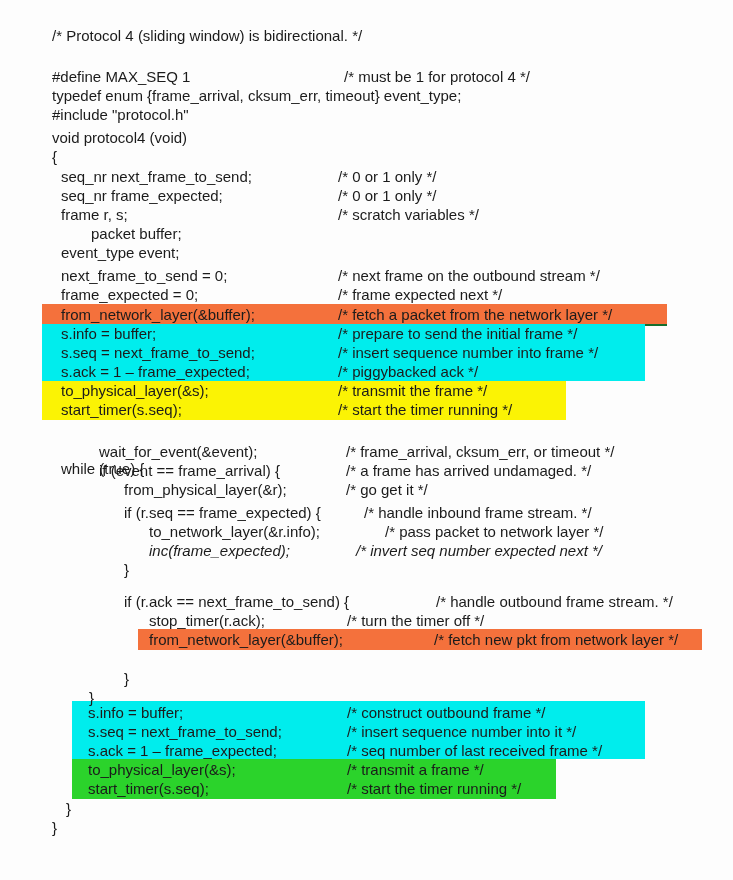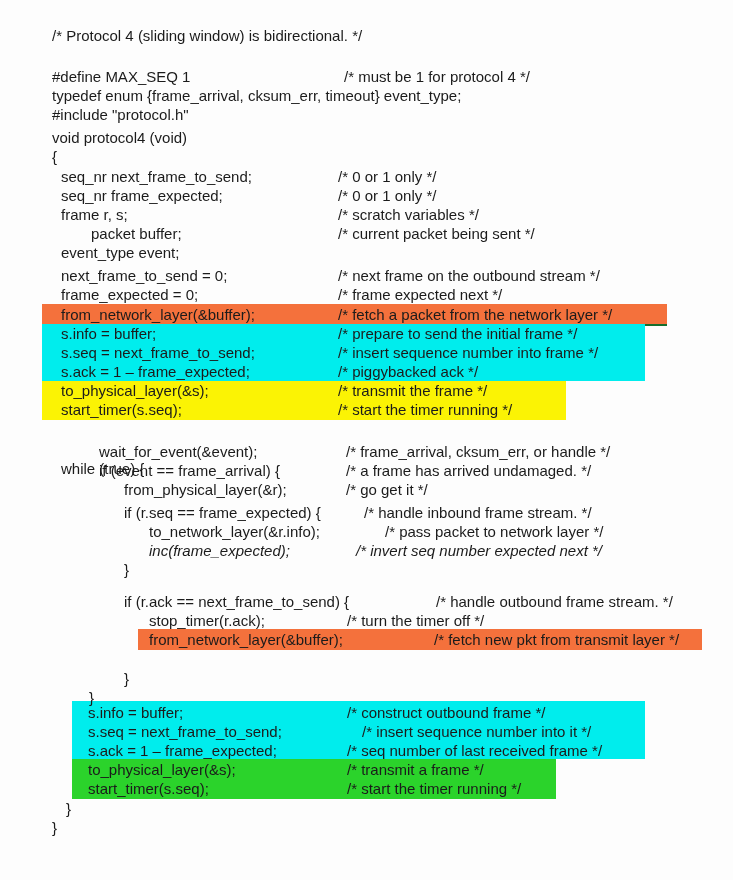--- a/index.html
+++ b/index.html
@@ -58,44 +58,44 @@
   <div class="lines" id="lines">
       <div class="line" style="top: 26px;"><span class="code" style="left: 48px;">/* Protocol 4 (sliding window) is bidirectional. */</span></div>
       <div class="line" style="top: 67px;"><span class="code" style="left: 48px;">#define MAX_SEQ 1</span><span class="comment" style="left: 340px;">/* must be 1 for protocol 4 */</span></div>
       <div class="line" style="top: 86px;"><span class="code" style="left: 48px;">typedef enum {frame_arrival, cksum_err, timeout} event_type;</span></div>
       <div class="line" style="top: 105px;"><span class="code" style="left: 48px;">#include "protocol.h"</span></div>
       <div class="line" style="top: 128px;"><span class="code" style="left: 48px;">void protocol4 (void)</span></div>
       <div class="line" style="top: 147px;"><span class="code" style="left: 48px;">{</span></div>
       <div class="line" style="top: 167px;"><span class="code" style="left: 57px;">seq_nr next_frame_to_send;</span><span class="comment" style="left: 334px;">/* 0 or 1 only */</span></div>
       <div class="line" style="top: 186px;"><span class="code" style="left: 57px;">seq_nr frame_expected;</span><span class="comment" style="left: 334px;">/* 0 or 1 only */</span></div>
       <div class="line" style="top: 205px;"><span class="code" style="left: 57px;">frame r, s;</span><span class="comment" style="left: 334px;">/* scratch variables */</span></div>
-      <div class="line" style="top: 224px;"><span class="code" style="left: 57px; margin-left: 30px;">packet buffer;</span><span class="comment" style="left: 334px;">/* current packet being sent */</span></div>
+      <div class="line" style="top: 224px;"><span class="code" style="left: 57px; margin-left: 30px;">packet buffer;</span></div>
       <div class="line" style="top: 243px;"><span class="code" style="left: 57px;">event_type event;</span></div>
       <div class="line" style="top: 266px;"><span class="code" style="left: 57px;">next_frame_to_send = 0;</span><span class="comment" style="left: 334px;">/* next frame on the outbound stream */</span></div>
       <div class="line" style="top: 285px;"><span class="code" style="left: 57px;">frame_expected = 0;</span><span class="comment" style="left: 334px;">/* frame expected next */</span></div>
       <div class="line" style="top: 305px;"><span class="code" style="left: 57px;">from_network_layer(&amp;buffer);</span><span class="comment" style="left: 334px;">/* fetch a packet from the network layer */</span></div>
       <div class="line" style="top: 324px;"><span class="code" style="left: 57px;">s.info = buffer;</span><span class="comment" style="left: 334px;">/* prepare to send the initial frame */</span></div>
       <div class="line" style="top: 343px;"><span class="code" style="left: 57px;">s.seq = next_frame_to_send;</span><span class="comment" style="left: 334px;">/* insert sequence number into frame */</span></div>
       <div class="line" style="top: 362px;"><span class="code" style="left: 57px;">s.ack = 1 – frame_expected;</span><span class="comment" style="left: 334px;">/* piggybacked ack */</span></div>
       <div class="line" style="top: 381px;"><span class="code" style="left: 57px;">to_physical_layer(&amp;s);</span><span class="comment" style="left: 334px;">/* transmit the frame */</span></div>
       <div class="line" style="top: 400px;"><span class="code" style="left: 57px;">start_timer(s.seq);</span><span class="comment" style="left: 334px;">/* start the timer running */</span></div>
       <div class="line" style="top: 423px; margin-top: 36px;"><span class="code" style="left: 57px;">while (true) {</span></div>
-      <div class="line" style="top: 442px;"><span class="code" style="left: 95px;">wait_for_event(&amp;event);</span><span class="comment" style="left: 342px;">/* frame_arrival, cksum_err, or handle */</span></div>
+      <div class="line" style="top: 442px;"><span class="code" style="left: 95px;">wait_for_event(&amp;event);</span><span class="comment" style="left: 342px;">/* frame_arrival, cksum_err, or timeout */</span></div>
       <div class="line" style="top: 461px;"><span class="code" style="left: 95px;">if (event == frame_arrival) {</span><span class="comment" style="left: 342px;">/* a frame has arrived undamaged. */</span></div>
       <div class="line" style="top: 480px;"><span class="code" style="left: 120px;">from_physical_layer(&amp;r);</span><span class="comment" style="left: 342px;">/* go get it */</span></div>
       <div class="line" style="top: 503px;"><span class="code" style="left: 120px;">if (r.seq == frame_expected) {</span><span class="comment" style="left: 360px;">/* handle inbound frame stream. */</span></div>
       <div class="line" style="top: 522px;"><span class="code" style="left: 145px;">to_network_layer(&amp;r.info);</span><span class="comment" style="left: 381px;">/* pass packet to network layer */</span></div>
       <div class="line" style="top: 541px; font-style: italic;"><span class="code" style="left: 145px;">inc(frame_expected);</span><span class="comment" style="left: 352px;">/* invert seq number expected next */</span></div>
       <div class="line" style="top: 560px;"><span class="code" style="left: 120px;">}</span></div>
       <div class="line" style="top: 592px;"><span class="code" style="left: 120px;">if (r.ack == next_frame_to_send) {</span><span class="comment" style="left: 432px;">/* handle outbound frame stream. */</span></div>
       <div class="line" style="top: 611px;"><span class="code" style="left: 145px;">stop_timer(r.ack);</span><span class="comment" style="left: 343px;">/* turn the timer off */</span></div>
-      <div class="line" style="top: 630px;"><span class="code" style="left: 145px;">from_network_layer(&amp;buffer);</span><span class="comment" style="left: 430px;">/* fetch new pkt from transmit layer */</span></div>
+      <div class="line" style="top: 630px;"><span class="code" style="left: 145px;">from_network_layer(&amp;buffer);</span><span class="comment" style="left: 430px;">/* fetch new pkt from network layer */</span></div>
       <div class="line" style="top: 669px;"><span class="code" style="left: 120px;">}</span></div>
       <div class="line" style="top: 688px;"><span class="code" style="left: 85px;">}</span></div>
       <div class="line" style="top: 703px;"><span class="code" style="left: 84px;">s.info = buffer;</span><span class="comment" style="left: 343px;">/* construct outbound frame */</span></div>
-      <div class="line" style="top: 722px;"><span class="code" style="left: 84px;">s.seq = next_frame_to_send;</span><span class="comment" style="left: 343px; margin-left: 15px;">/* insert sequence number into it */</span></div>
+      <div class="line" style="top: 722px;"><span class="code" style="left: 84px;">s.seq = next_frame_to_send;</span><span class="comment" style="left: 343px;">/* insert sequence number into it */</span></div>
       <div class="line" style="top: 741px;"><span class="code" style="left: 84px;">s.ack = 1 – frame_expected;</span><span class="comment" style="left: 343px;">/* seq number of last received frame */</span></div>
       <div class="line" style="top: 760px;"><span class="code" style="left: 84px;">to_physical_layer(&amp;s);</span><span class="comment" style="left: 343px;">/* transmit a frame */</span></div>
       <div class="line" style="top: 779px;"><span class="code" style="left: 84px;">start_timer(s.seq);</span><span class="comment" style="left: 343px;">/* start the timer running */</span></div>
       <div class="line" style="top: 799px;"><span class="code" style="left: 62px;">}</span></div>
       <div class="line" style="top: 818px;"><span class="code" style="left: 48px;">}</span></div>
     </div>
 </div>
 
 </body></html>

